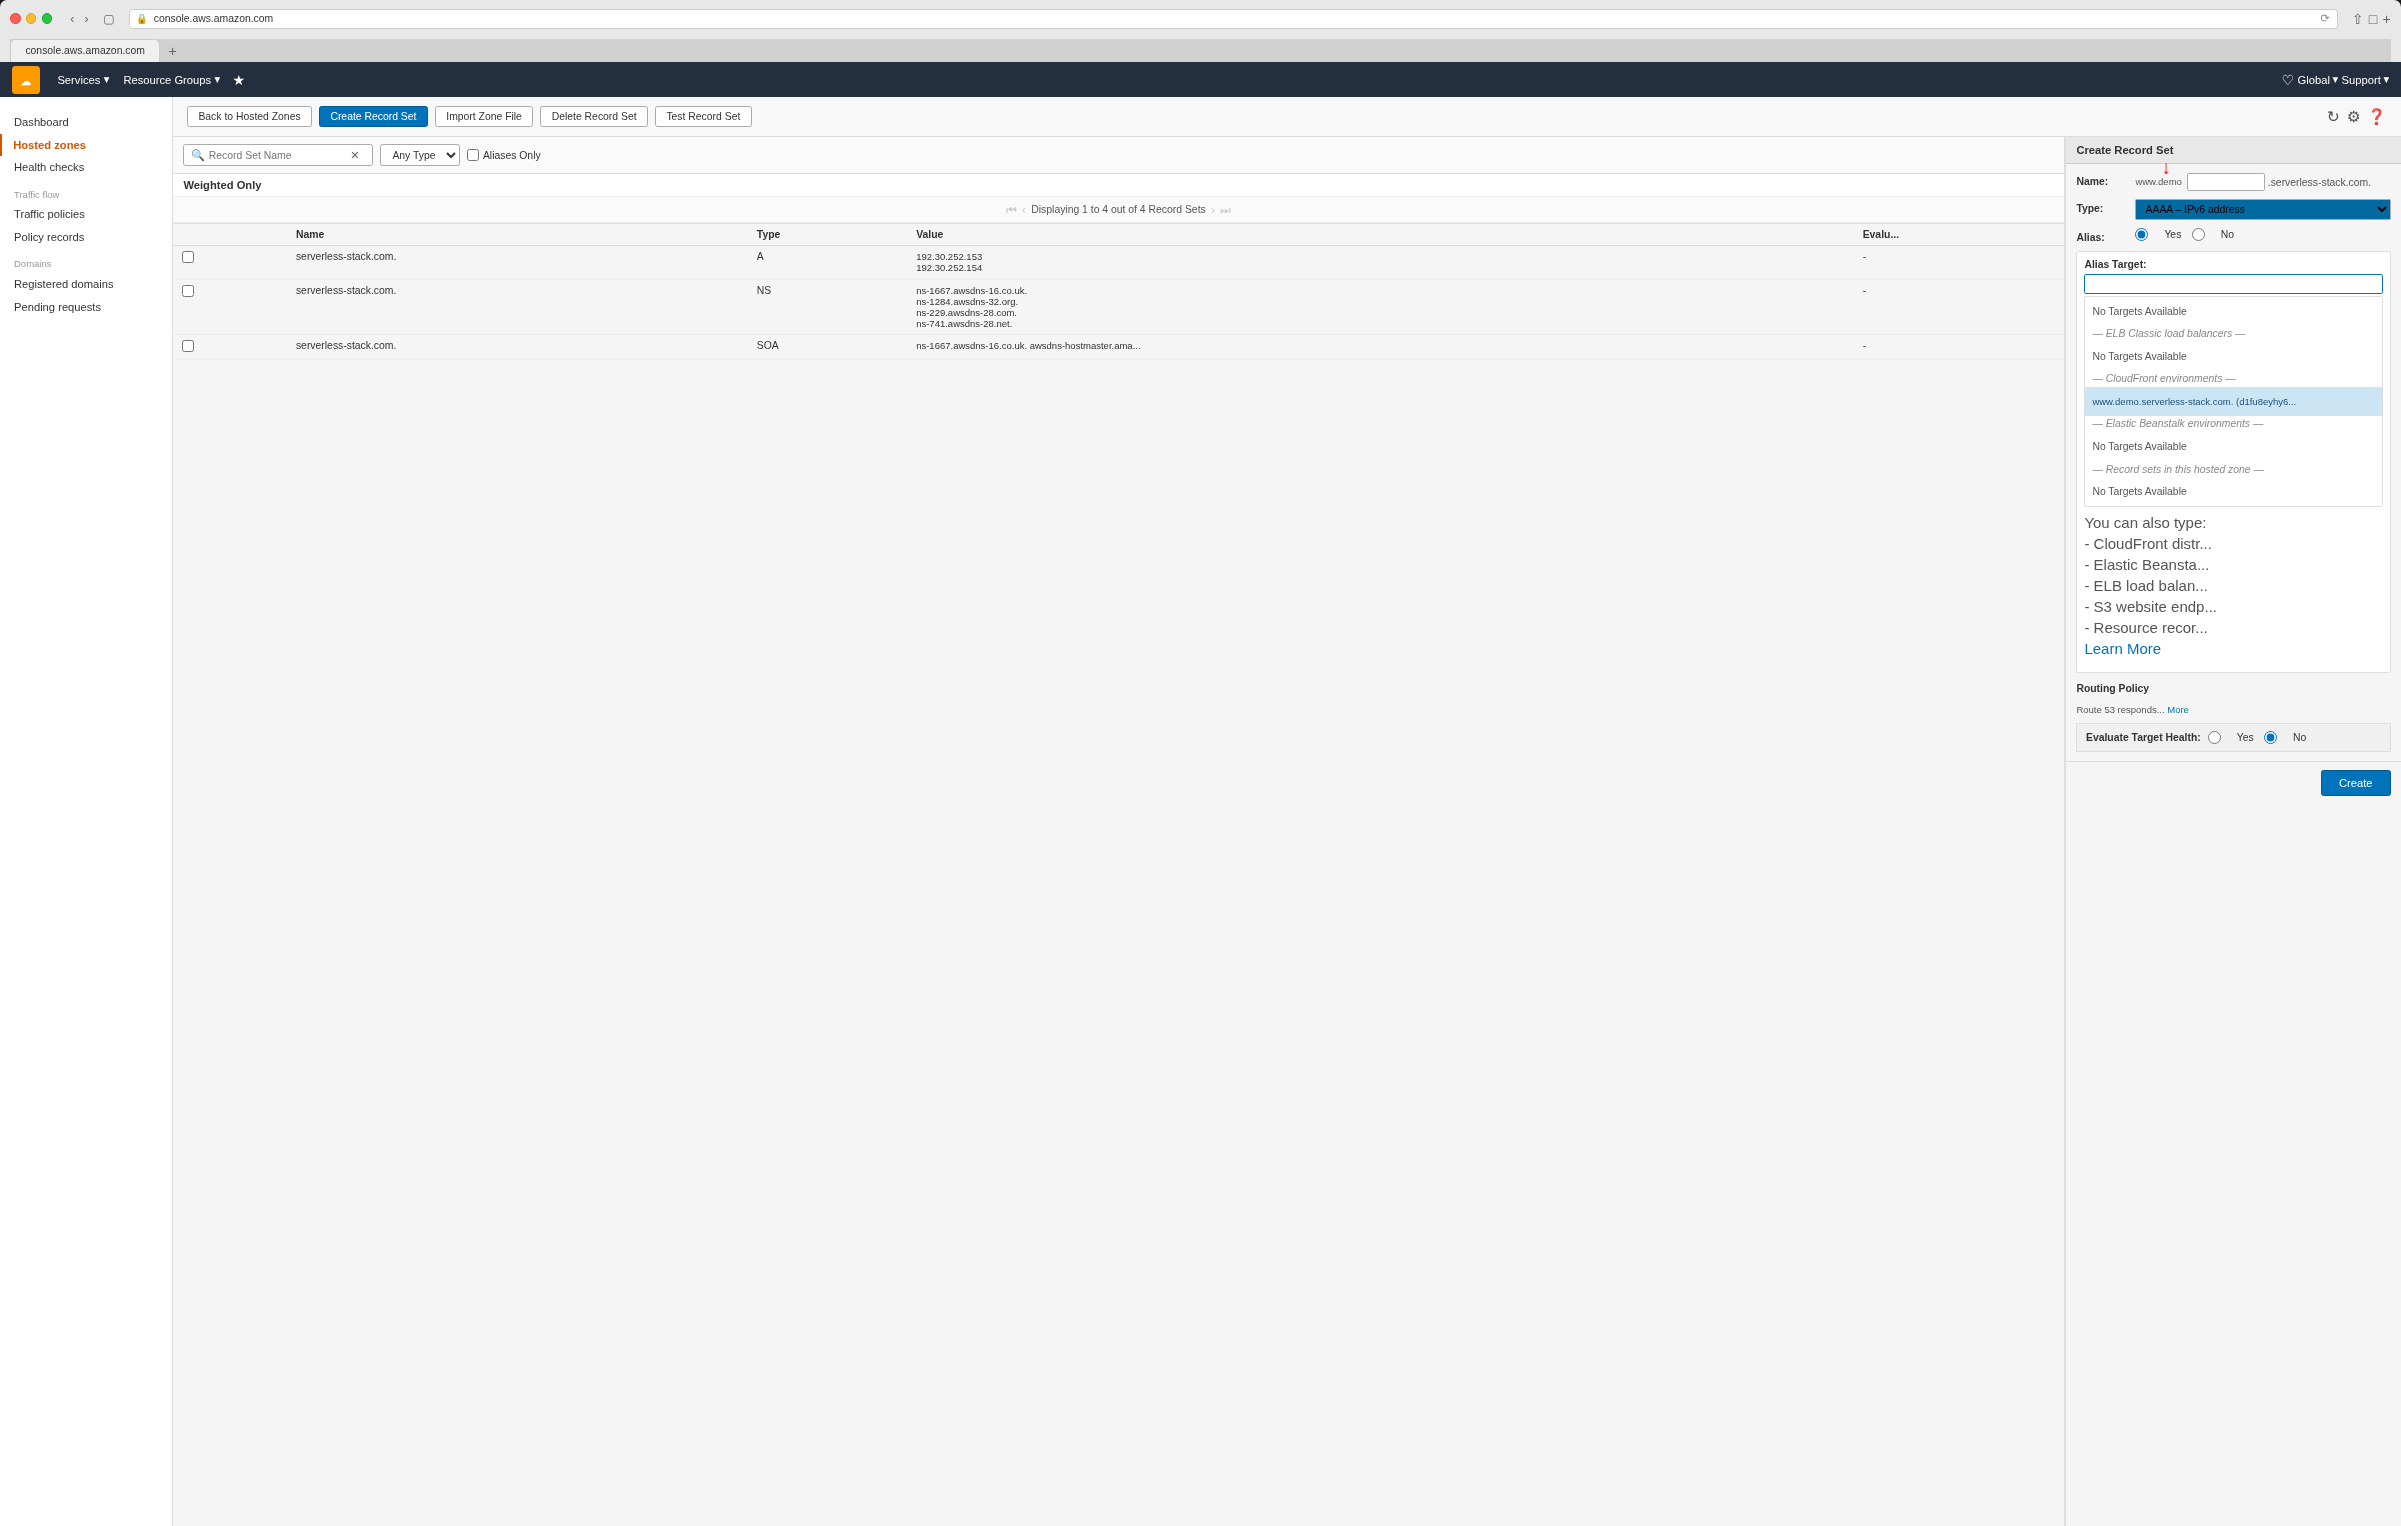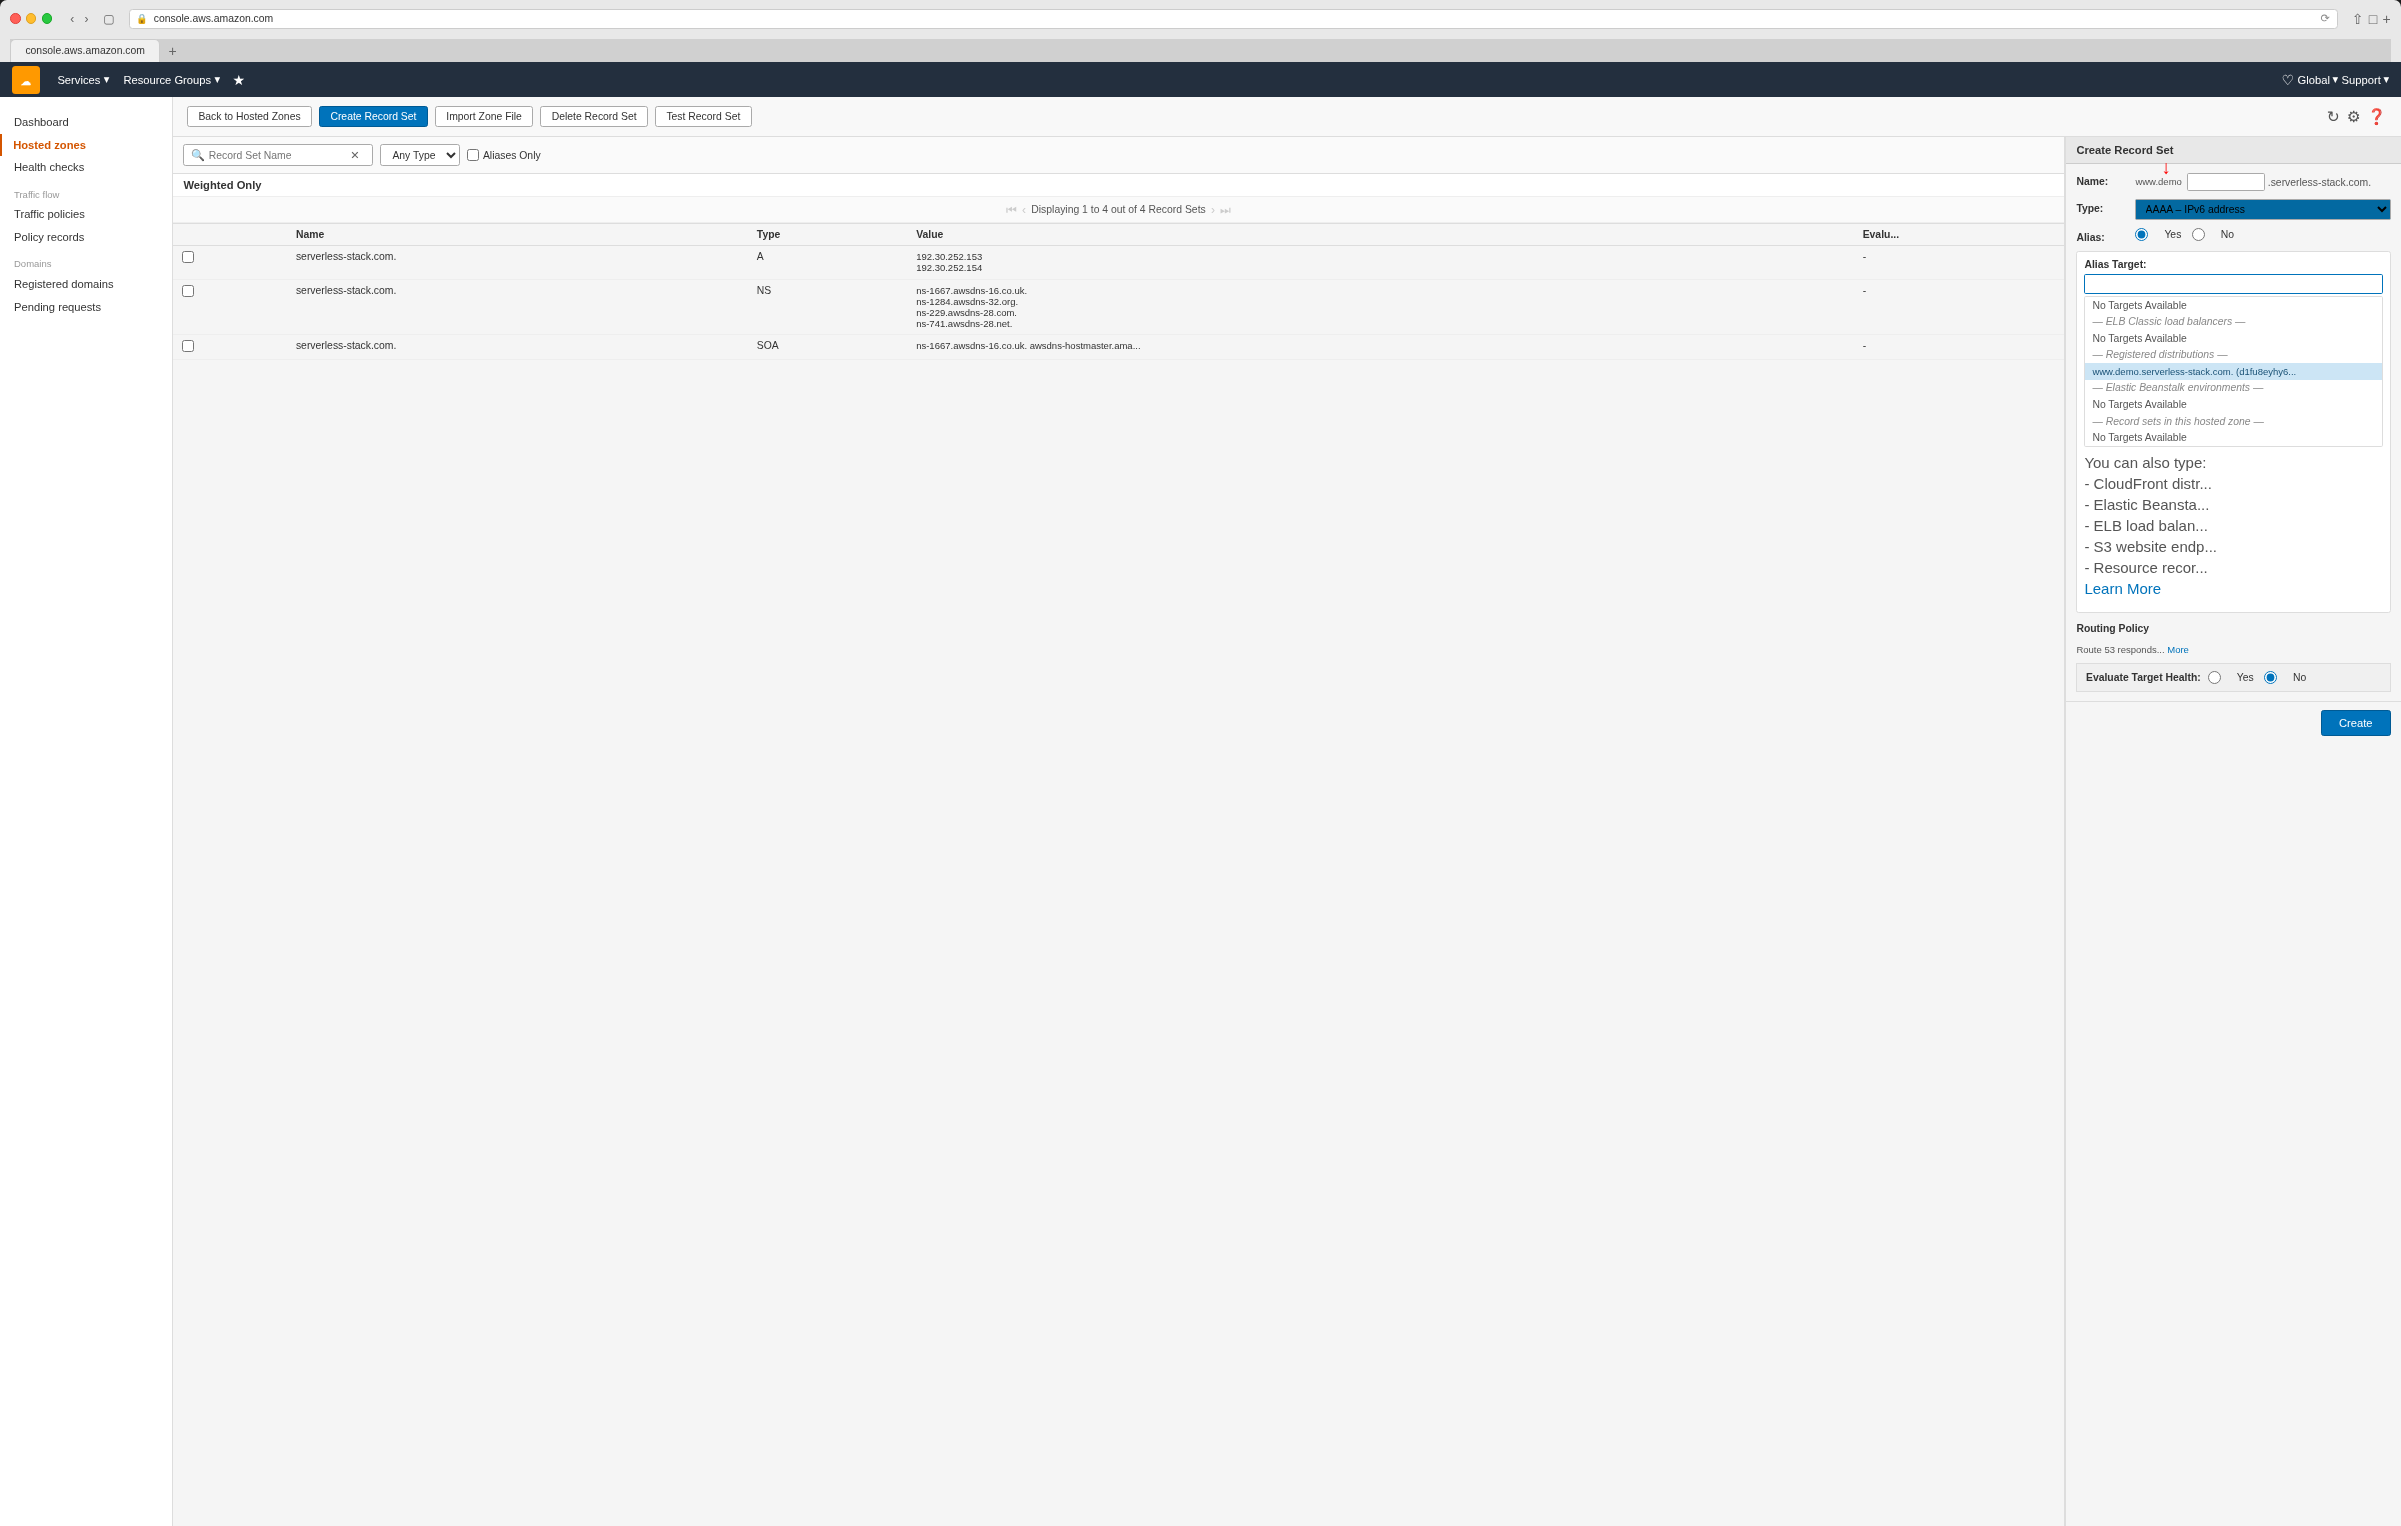--- a/index.html
+++ b/index.html
@@ -313,21 +313,21 @@
 
     
     .alias-dropdown {
       background: #fff;
       border: 0.9px solid #ddd;
       border-radius: 1.7px;
       margin-top: 1.7px;
       font-size: 10.4px;
     }
     .dropdown-item {
-      padding: 3px 7px;
+      padding: 9px 7px;
       color: #333;
       cursor: pointer;
     }
     .dropdown-item.no-targets { color: #555; }
     .dropdown-item.section-header { color: #888; font-style: italic; padding: 2.6px 7px; }
     .dropdown-item.highlighted { background: #cce5f5; color: #1a5276; font-size: 9.5px; white-space: nowrap; overflow: hidden; text-overflow: ellipsis; }
 
     
     .routing-policy-section {
       margin-top: 7px;
@@ -586,21 +586,21 @@
           </div>
 
           <div class="alias-target-section">
             <div class="alias-target-label">Alias Target:</div>
             <input type="text" class="alias-target-input" value="" style="">
             
             <div class="alias-dropdown" id="alias-dropdown">
             <div class="dropdown-item no-targets">No Targets Available</div>
                 <div class="dropdown-item section-header">— ELB Classic load balancers —</div>
                 <div class="dropdown-item no-targets">No Targets Available</div>
-                <div class="dropdown-item section-header">— Registered distributions —</div>
+                <div class="dropdown-item section-header">— CloudFront environments —</div>
                 <div class="dropdown-item highlighted">www.demo.serverless-stack.com. (d1fu8eyhy6...</div>
                 <div class="dropdown-item section-header">— Elastic Beanstalk environments —</div>
                 <div class="dropdown-item no-targets">No Targets Available</div>
                 <div class="dropdown-item section-header">— Record sets in this hosted zone —</div>
                 <div class="dropdown-item no-targets">No Targets Available</div>
               </div>
             <div class="alias-hint">
               You can also type:<br>
               - CloudFront distr...<br>
               - Elastic Beansta...<br>

